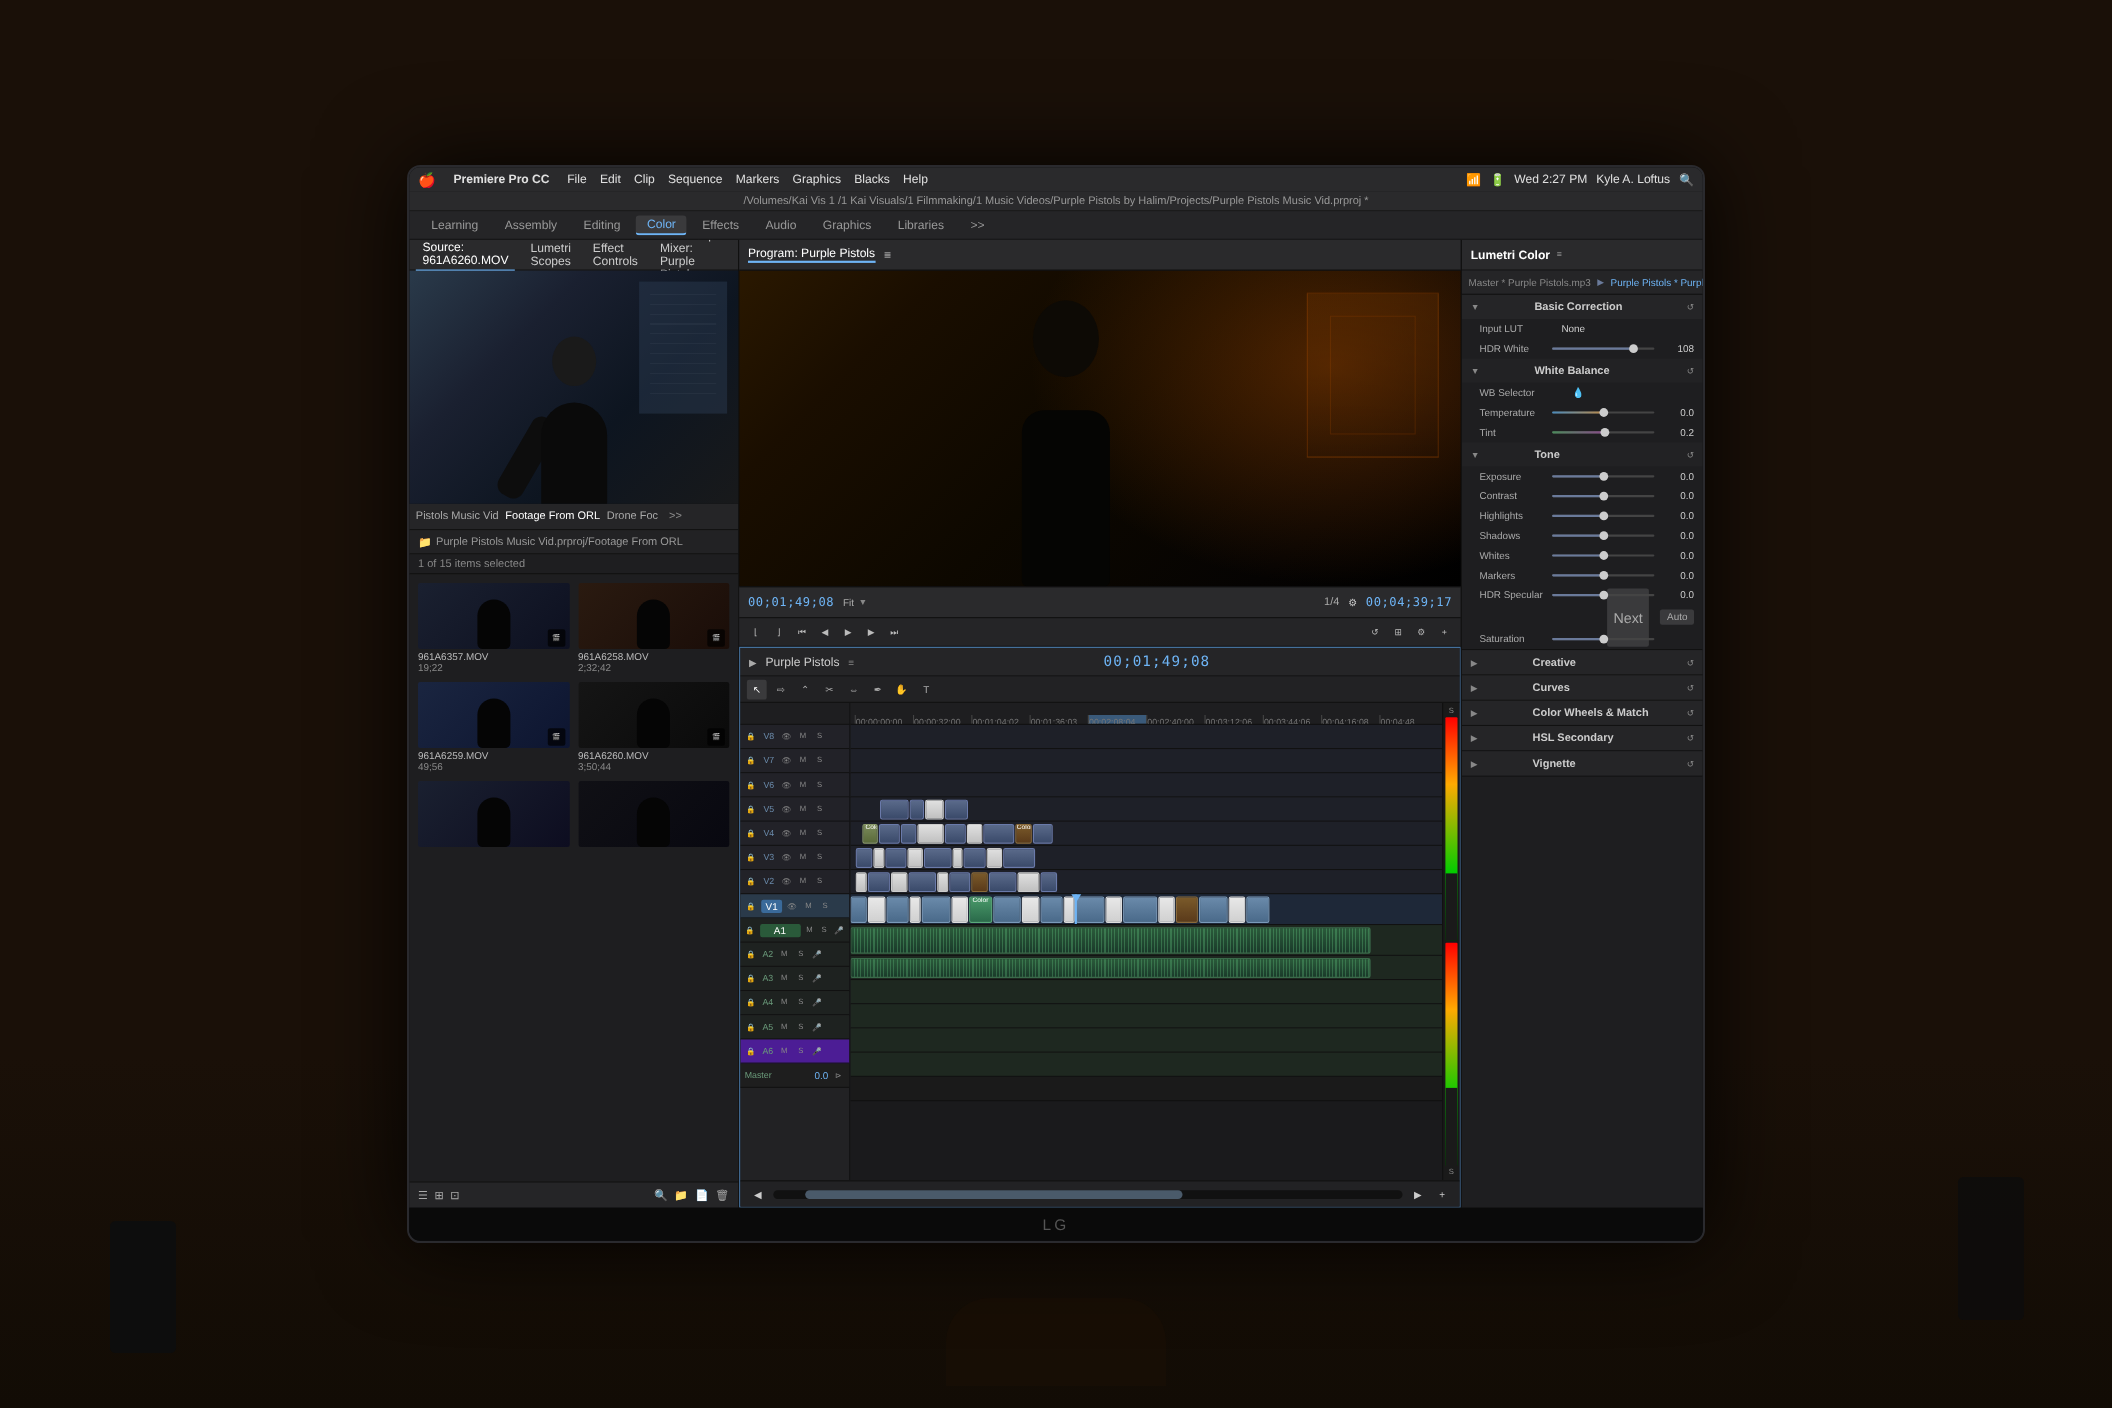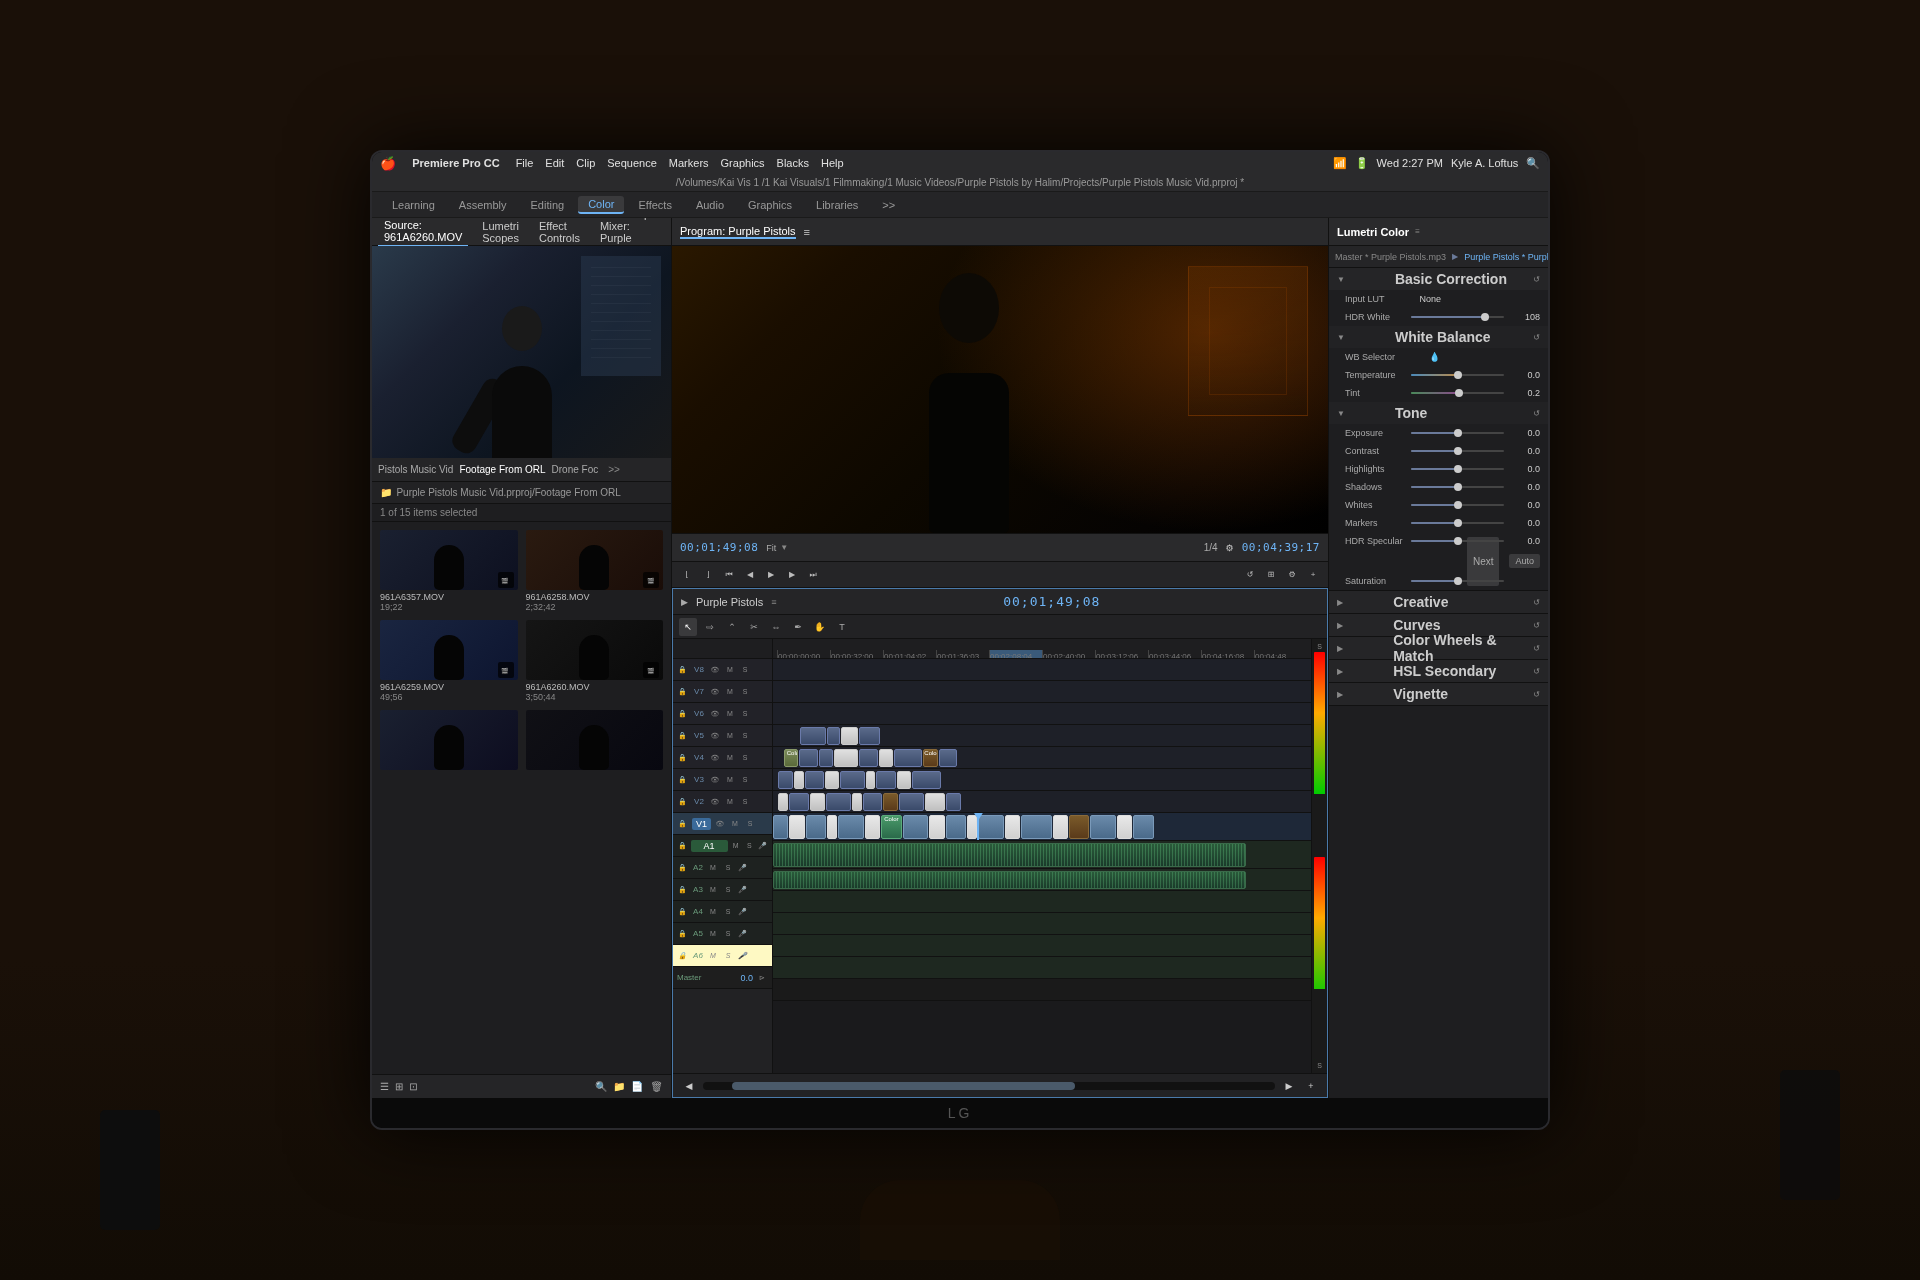--- a/index.html
+++ b/index.html
@@ -676,21 +676,21 @@
     .track-v4 { background: #222228; }
     .track-v5 { background: #222228; }
     .track-v6 { background: #222228; }
     .track-v7 { background: #222228; }
     .track-v8 { background: #222228; }
     .track-a1 { background: #1e2220; }
     .track-a2 { background: #1e2220; }
     .track-a3 { background: #1e2220; }
     .track-a4 { background: #1e2220; }
     .track-a5 { background: #1e2220; }
-    .track-a6 { background: #fef9c3; font-style: italic; }
+    .track-a6 { background: #4c1d95; }
     .track-master { background: #1e1e1e; }
 
     
     .timeline-tracks-right {
       flex: 1;
       overflow: hidden;
       display: flex;
       flex-direction: column;
       position: relative;
     }
@@ -885,21 +885,21 @@
       height: 22px;
       display: flex;
       align-items: center;
       padding: 0 8px;
       gap: 4px;
       cursor: pointer;
       background: #252527;
     }
 
     .lumetri-section-title {
-      font-size: 14px;
+      font-size: 10px;
       color: #ccc;
       font-weight: 600;
       padding-left: 46px;
     }
 
     .lumetri-section-expand {
       font-size: 8px;
       color: #888;
     }
 
@@ -1642,21 +1642,21 @@
               <div class="param-slider">
                 <div class="param-slider-fill" style="width:50%;"></div>
                 <div class="param-slider-handle" style="left:50%;"></div>
               </div>
               <span class="param-value">0.0</span>
             </div>
 
             <div class="lumetri-param" style="height:22px;">
               <span class="param-label"></span>
               <div class="ctrl-spacer"></div>
-              <span style="font-size:10px;color:#aaa;background:#3a3a3c;padding:19px 6px;border-radius:2px;cursor:pointer;">Next</span>
+              <span style="font-size:13px;color:#aaa;background:#3a3a3c;padding:19px 6px;border-radius:2px;cursor:pointer;">Next</span>
               <span style="font-size:9px;color:#aaa;background:#3a3a3c;padding:2px 6px;border-radius:2px;cursor:pointer;margin-left:4px;">Auto</span>
             </div>
 
             <div class="lumetri-param">
               <span class="param-label">Saturation</span>
               <div class="param-slider">
                 <div class="param-slider-fill" style="width:50%;"></div>
                 <div class="param-slider-handle" style="left:50%;"></div>
               </div>
               <span class="param-value"></span>

